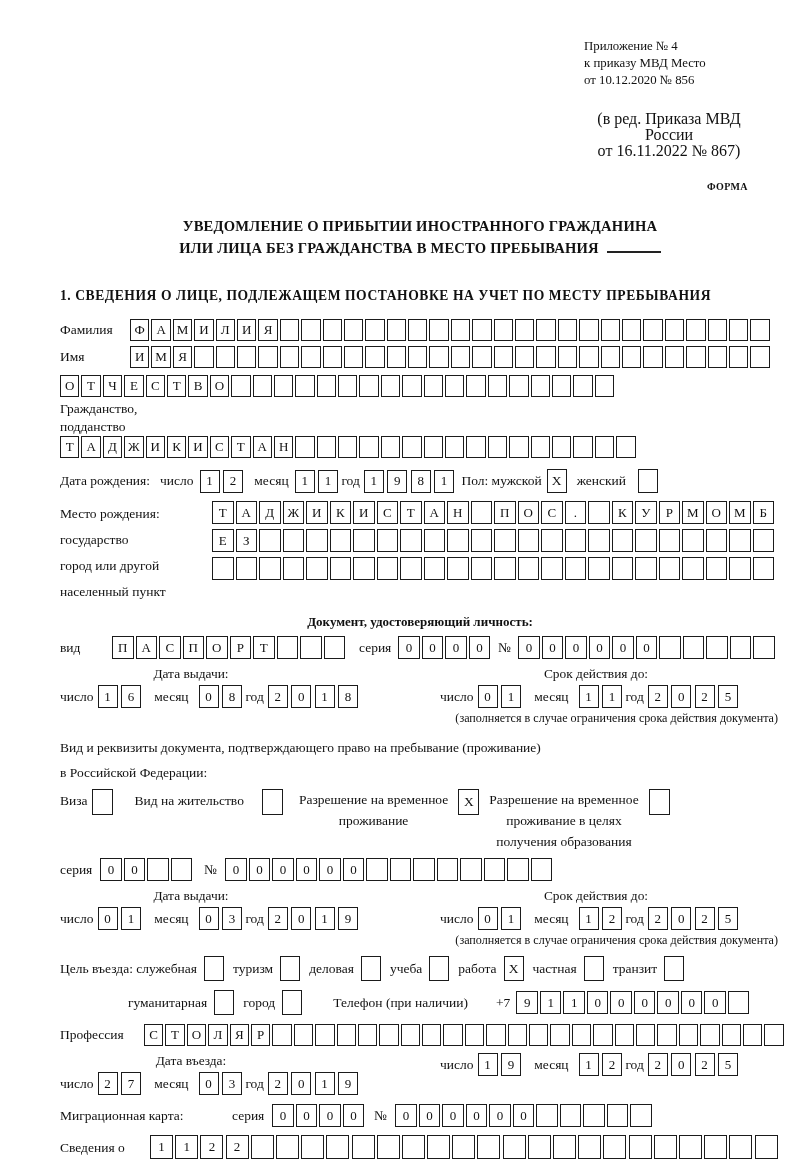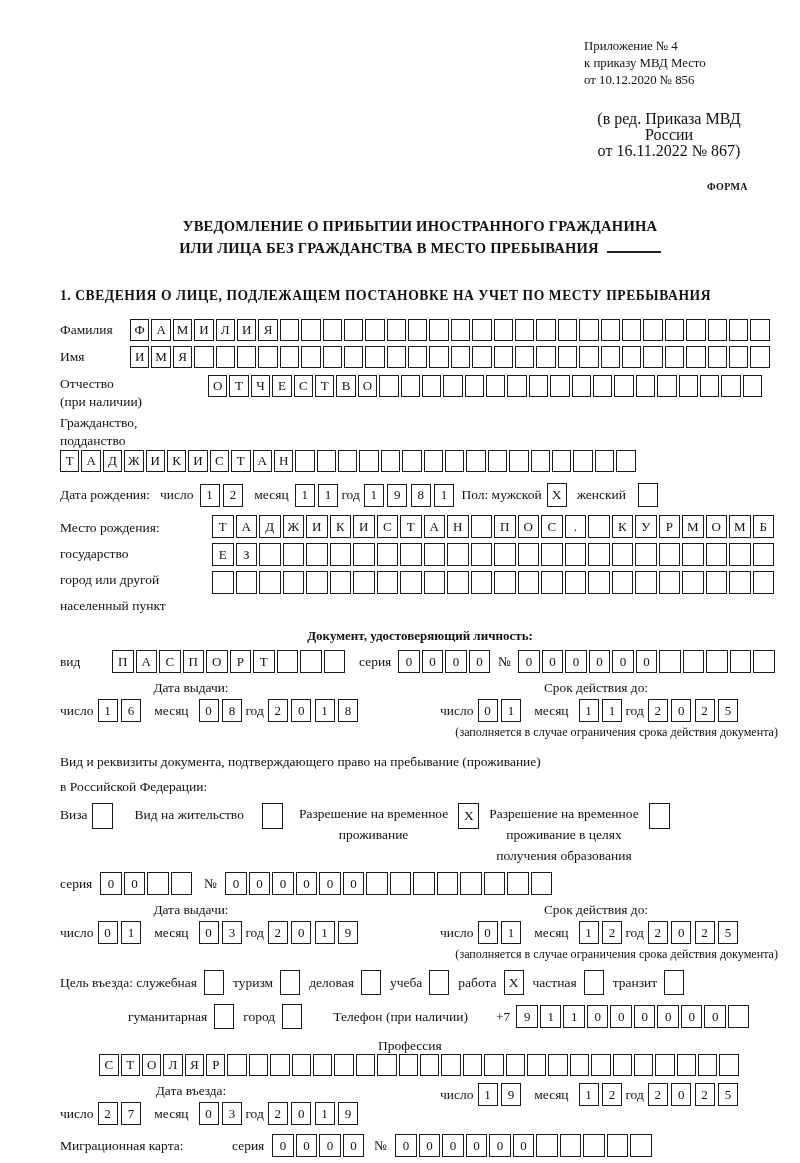--- a/index.html
+++ b/index.html
@@ -168,24 +168,20 @@
         <span class="cell"></span>
         <span class="cell"></span>
         <span class="cell"></span>
         <span class="cell"></span>
         <span class="cell"></span>
         <span class="cell"></span>
       </span>
   </div>
 
   <div class="row top" style="margin-top:7px;">
-    <span class="lbl-col w-patro">
-      <div>Отчество</div>
-      <div>(при наличии)</div>
-    </span>
     <span class="cells">
         <span class="cell">О</span>
         <span class="cell">Т</span>
         <span class="cell">Ч</span>
         <span class="cell">Е</span>
         <span class="cell">С</span>
         <span class="cell">Т</span>
         <span class="cell">В</span>
         <span class="cell">О</span>
         <span class="cell"></span>
@@ -575,21 +571,21 @@
         <span class="cell">0</span>
         <span class="cell">0</span>
         <span class="cell">0</span>
         <span class="cell">0</span>
         <span class="cell">0</span>
         <span class="cell">0</span>
         <span class="cell"></span>
       </span>
   </div>
 
-  <div class="row" style="margin-top:9px;flex-direction:column;">
+  <div class="row" style="margin-top:9px;">
     <span class="lbl" style="width:84px;">Профессия</span>
     <span class="cells">
         <span class="cell">С</span>
         <span class="cell">Т</span>
         <span class="cell">О</span>
         <span class="cell">Л</span>
         <span class="cell">Я</span>
         <span class="cell">Р</span>
         <span class="cell"></span>
         <span class="cell"></span>

